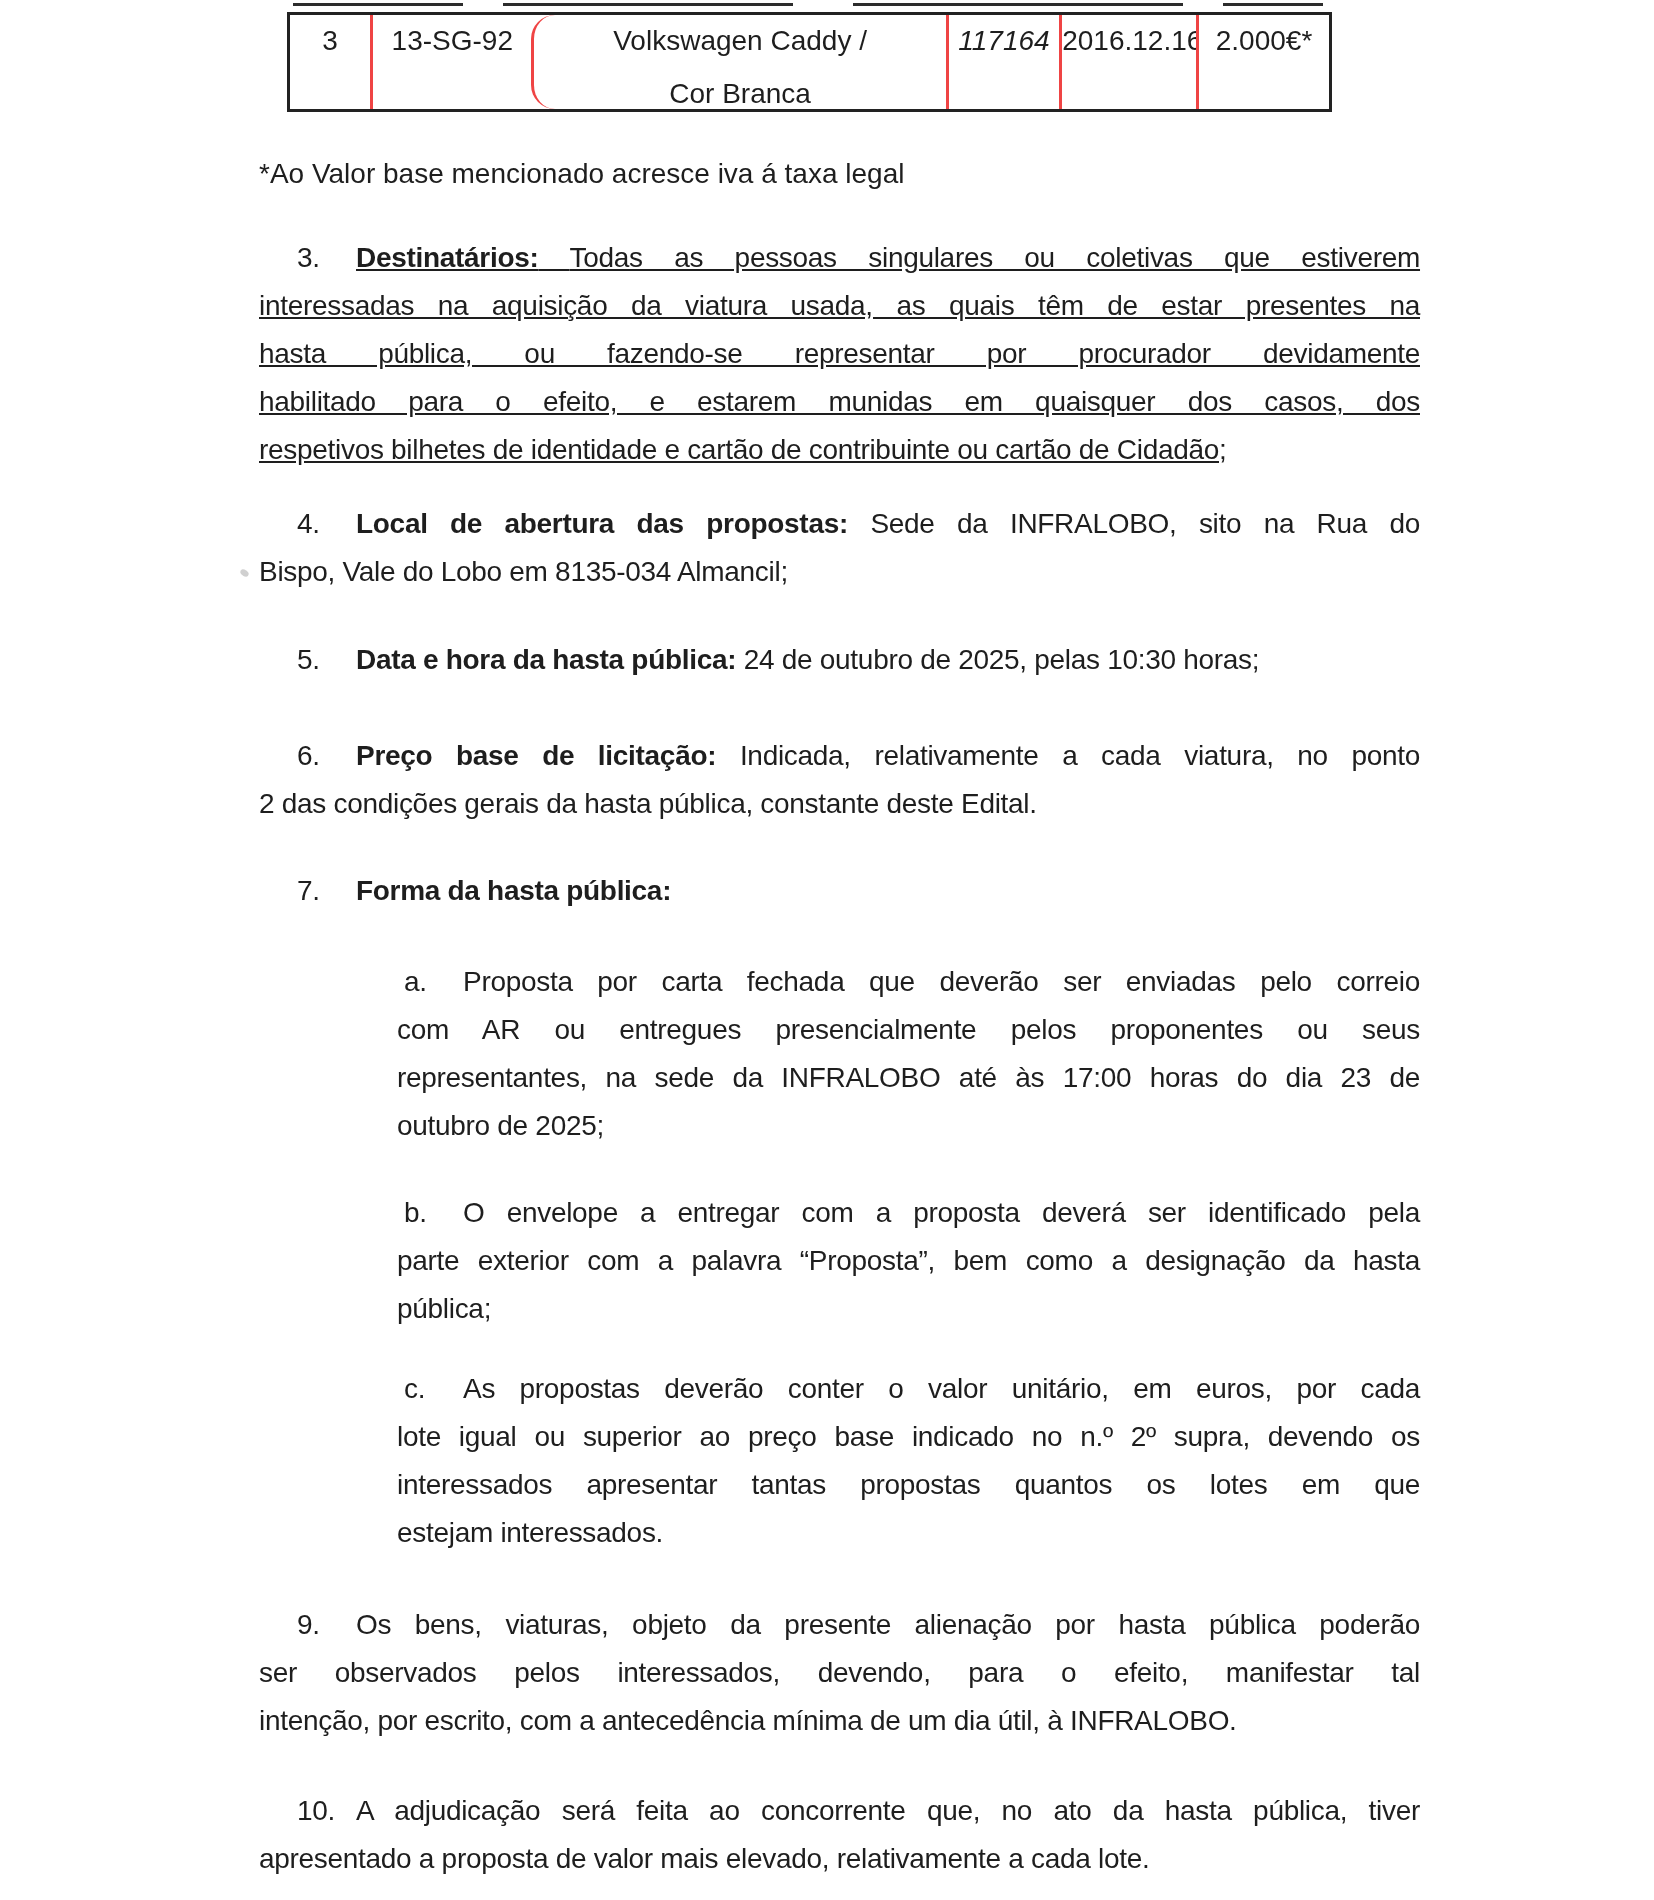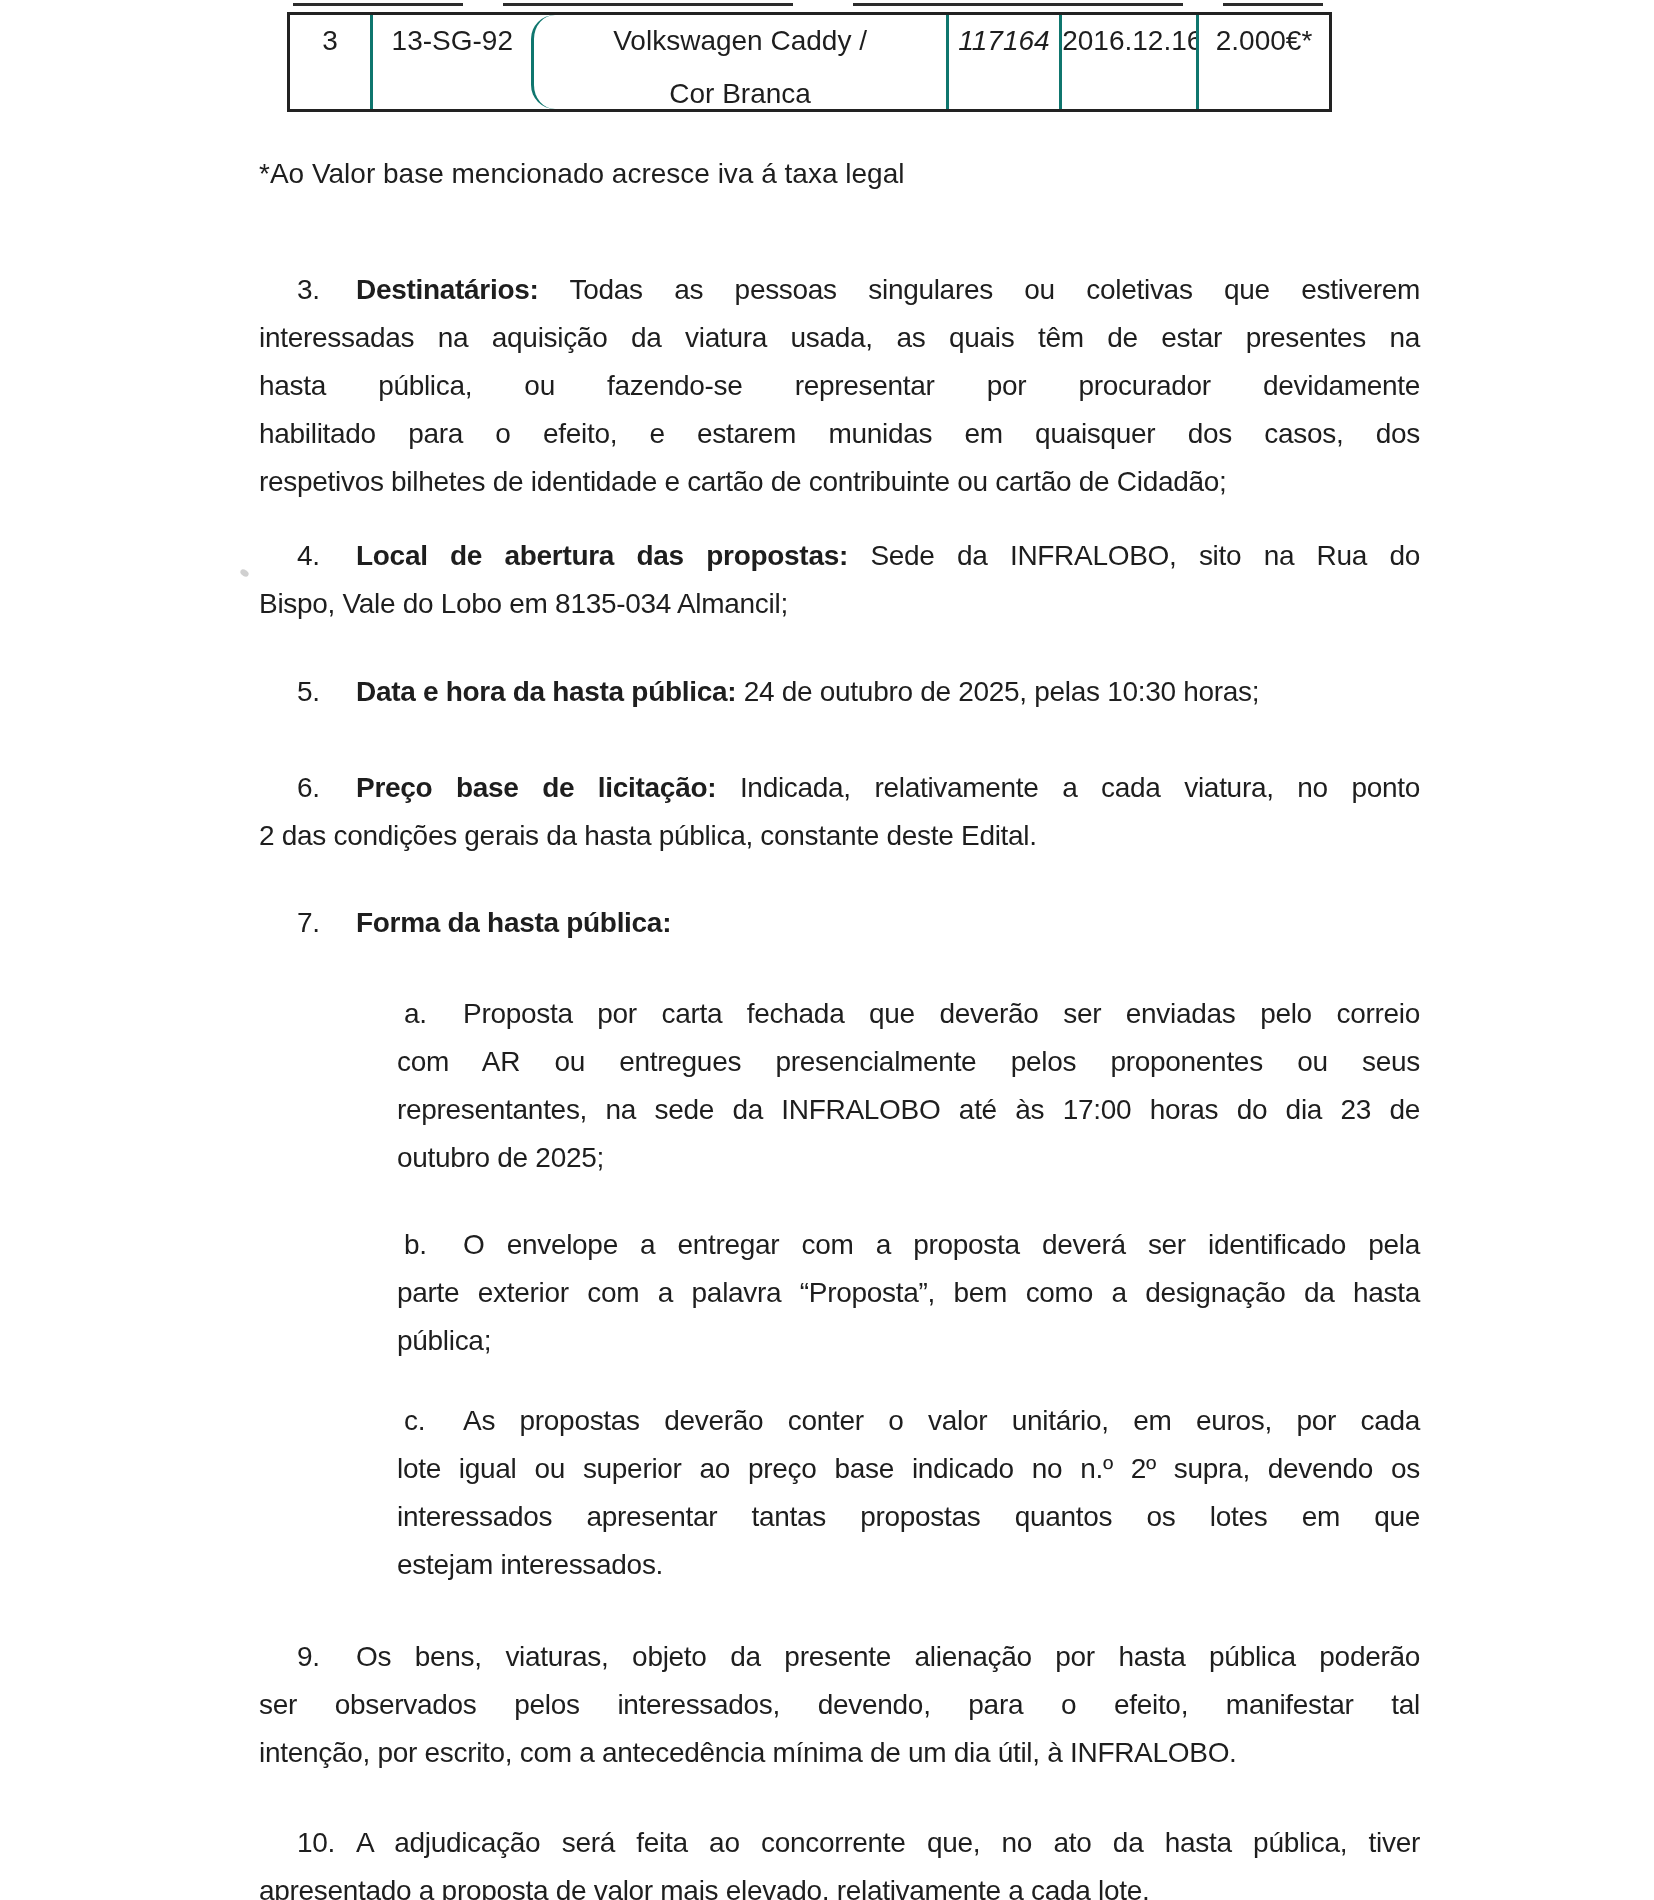--- a/index.html
+++ b/index.html
@@ -26,21 +26,21 @@
   .r3 { left: 560px; width: 330px; }
   .r4 { left: 930px; width: 100px; }
   .vtable {
     display: flex;
     width: 1045px; height: 100px;
     box-sizing: border-box;
     border: 3px solid #222222;
   }
   .cell {
     box-sizing: border-box;
-    border-left: 3px solid #0f766e;
+    border-left: 3px solid #ef4444;
     text-align: center;
     padding-top: 9px;
     line-height: 34px;
     overflow: hidden;
   }
   .cell:first-child { border-left: none; }
   .c1 { width: 82px; }
   .c2 { width: 165px; }
   .c3 { width: 424px; border-radius: 24px; }
   .c4 { width: 116px; font-style: italic; }
@@ -53,21 +53,21 @@
   .para { line-height: 48px; }
   .line { line-height: 48px; height: 48px; overflow: visible; letter-spacing: -0.3px; }
   .just { text-align: justify; text-align-last: justify; }
   .firstline { padding-left: 38px; }
   .num { display: inline-block; min-width: 59px; }
   .bt { font-weight: 700; }
   .sub { margin-left: 138px; width: 1023px; }
   .sub .firstline { padding-left: 7px; }
   .sub .num { min-width: 59px; }
 
-  .mt-p3  { margin-top: 68px; }
+  .mt-p3  { margin-top: 36px; text-decoration: underline; }
   .mt-p4  { margin-top: 26px; }
   .mt-p5  { margin-top: 40px; }
   .mt-p6  { margin-top: 48px; }
   .mt-p7  { margin-top: 39px; }
   .mt-a   { margin-top: 43px; }
   .mt-b   { margin-top: 39px; }
   .mt-c   { margin-top: 32px; }
   .mt-p9  { margin-top: 44px; }
   .mt-p10 { margin-top: 42px; }
 

